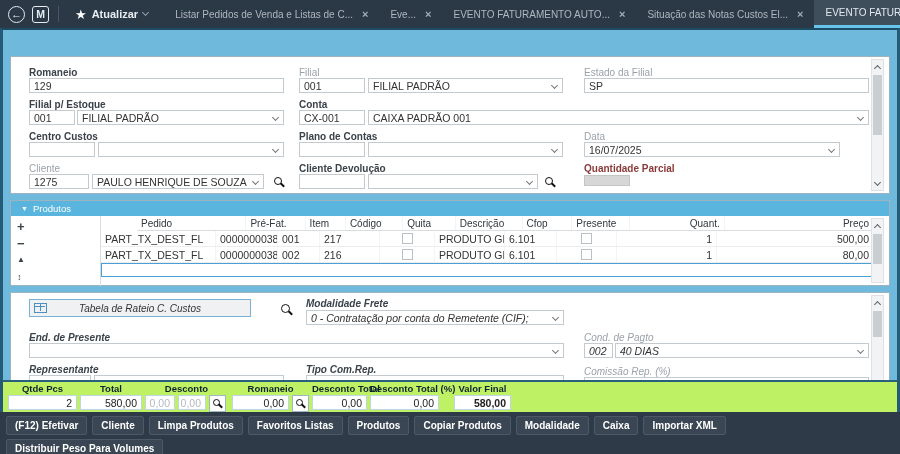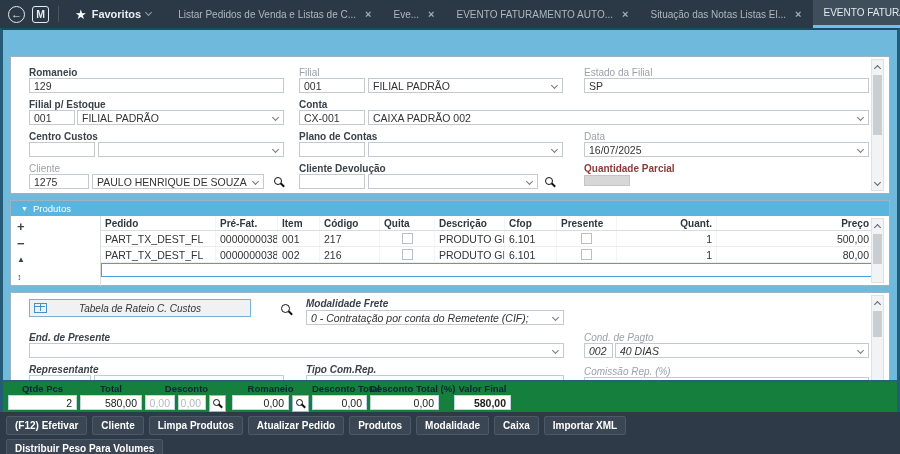--- a/index.html
+++ b/index.html
@@ -48,35 +48,35 @@
   .sthumb { position:absolute; left:1px; width:9px; background:#c9ced3; }
 
   
   .sec-hdr { height:15px; background:#59b5dd; color:#fff; display:flex; align-items:center; gap:5px; padding-left:10px; font-size:9.5px; }
   .sec-hdr .tri { font-size:7px; }
   .p-body { display:flex; height:70px; }
   .btnstrip { width:90px; border-right:1px solid #d8dde0; position:relative; }
   .gbtn { position:absolute; left:6px; color:#3c444b; cursor:default; line-height:1; }
   .grid { width:772px; font-size:10.5px; color:#333; }
   .grow { display:flex; height:16px; align-items:center; border-bottom:1px solid #ededed; }
-  .grow.hdr { height:15px; font-size:10px; font-weight:bold; color:#2f373e; border-bottom:1px solid #d9dde0; }
+  .grow.hdr { height:15px; font-size:10px; font-weight:normal; color:#2f373e; border-bottom:1px solid #d9dde0;margin-left:36px; }
   .gc { padding:0 4px; overflow:hidden; white-space:nowrap; height:100%; display:flex; align-items:center; border-right:1px solid #f3f4f5; }
   .gc.r { justify-content:flex-end; }
   .c0{width:115px}.c1{width:62px}.c2{width:42px}.c3{width:60px}.c4{width:55px}.c5{width:70px}.c6{width:52px}.c7{width:60px}.c8{width:100px}.c9{width:156px;border-right:none}
   .cb { width:11px; height:11px; border:1px solid #b9c0c6; background:#fff; margin:0 auto; }
   .selrow { height:14px; border:1px solid #4aa0d5; margin:0; }
 
   
   .rateio-btn { position:absolute; left:18px; top:6px; width:222px; height:18px; background:#f0f1f2; border:1px solid #79b0d6; display:flex; align-items:center; justify-content:center; font-size:10px; color:#333; }
   .tbl-ic { position:absolute; left:4px; top:3px; width:13px; height:10px; border:1.4px solid #4a90c2; }
   .tbl-ic:before { content:""; position:absolute; left:0; top:1.5px; width:10px; height:1.4px; background:#4a90c2; }
   .tbl-ic:after { content:""; position:absolute; left:4.5px; top:0; width:1.4px; height:7px; background:#4a90c2; }
 
   
-  .totals { position:absolute; left:0; right:0; top:350px; height:32px; background:#15803d; border-top:2px solid #2a607c; }
+  .totals { position:absolute; left:0; right:0; top:350px; height:32px; background:#bef264; border-top:2px solid #2a607c; }
   .tg { position:absolute; top:1px; }
   .tlbl { font-size:9.5px; font-weight:bold; color:#0e2433; text-align:center; white-space:nowrap; line-height:12px; }
   .tfld { height:15px; background:#fff; border:1px solid #bcd6e4; display:flex; align-items:center; justify-content:flex-end; padding:0 4px; font-size:10.5px; color:#222; }
   .tfld.dis { color:#b3bac0; }
   .tfld.bold { font-weight:bold; }
   .trow { display:flex; gap:3px; }
   .magbtn { width:17px; height:17px; background:#fff; border:1px solid #9fb6c4; position:relative; }
   .magbtn .mag { left:3px; top:3px; }
 
   
@@ -92,38 +92,38 @@
     <div class="circle-btn">
         <span>←</span>
       </div>
     <div class="logo-btn">
         <span>M</span>
       </div>
     <div class="vsep"></div>
   </div>
   <div class="fav">
     <span class="star">★</span>
-    <span class="fav-lbl">Favoritos</span>
+    <span class="fav-lbl">Atualizar</span>
     <i class="caret"></i>
   </div>
   <div class="tabs">
     <div class="tab">
       <span>Listar Pedidos de Venda e Listas de C...</span>
       <span class="x">×</span>
     </div>
     <div class="tab">
       <span>Eve...</span>
       <span class="x">×</span>
     </div>
     <div class="tab">
       <span>EVENTO FATURAMENTO AUTO...</span>
       <span class="x">×</span>
     </div>
     <div class="tab">
-      <span>Situação das Notas Listas El...</span>
+      <span>Situação das Notas Custos El...</span>
       <span class="x">×</span>
     </div>
     <div class="tab active">
       <span>EVENTO FATURAMENTO AUTO...</span>
 
     </div>
   </div>
 
 </div>
 
@@ -156,42 +156,42 @@
       </div>
     <div class="sel" style="left:66px;top:53px;width:207px">
         <span>FILIAL PADRÃO</span>
         <i class="chev"></i>
       </div>
     <div class="lbl dark" style="left:288px;top:42px">Conta</div>
     <div class="inp" style="left:288px;top:53px;width:66px">
         <span>CX-001</span>
       </div>
     <div class="sel" style="left:357px;top:53px;width:501px">
-        <span>CAIXA PADRÃO 002</span>
+        <span>CAIXA PADRÃO 001</span>
         <i class="chev"></i>
       </div>
 
     <div class="lbl dark" style="left:18px;top:74px">Centro Custos</div>
     <div class="inp" style="left:18px;top:85px;width:66px">
         <span></span>
       </div>
     <div class="sel" style="left:87px;top:85px;width:186px">
         <span></span>
         <i class="chev"></i>
       </div>
     <div class="lbl dark" style="left:288px;top:74px">Plano de Contas</div>
     <div class="inp" style="left:288px;top:85px;width:66px">
         <span></span>
       </div>
     <div class="sel" style="left:357px;top:85px;width:195px">
         <span></span>
         <i class="chev"></i>
       </div>
     <div class="lbl" style="left:573px;top:74px">Data</div>
-    <div class="sel" style="left:573px;top:85px;width:285px">
+    <div class="sel" style="left:573px;top:85px;width:256px">
         <span>16/07/2025</span>
         <i class="chev"></i>
       </div>
 
     <div class="lbl" style="left:18px;top:106px">Cliente</div>
     <div class="inp" style="left:18px;top:117px;width:60px">
         <span>1275</span>
       </div>
     <div class="sel" style="left:81px;top:117px;width:172px">
         <span>PAULO HENRIQUE DE SOUZA</span>
@@ -383,22 +383,23 @@
       <div class="tfld bold">580,00</div>
     </div>
   </div>
 </div>
 
 <div class="bottombar">
   <div class="brow">
     <div class="abtn">(F12) Efetivar</div>
     <div class="abtn">Cliente</div>
     <div class="abtn">Limpa Produtos</div>
-    <div class="abtn">Atualizar Pedido</div>
+    <div class="abtn">Favoritos Listas</div>
     <div class="abtn">Produtos</div>
+    <div class="abtn">Copiar Produtos</div>
     <div class="abtn">Modalidade</div>
     <div class="abtn">Caixa</div>
     <div class="abtn">Importar XML</div>
 
   </div>
   <div class="brow">
     <div class="abtn">Distribuir Peso Para Volumes</div>
   </div>
 </div>
 

